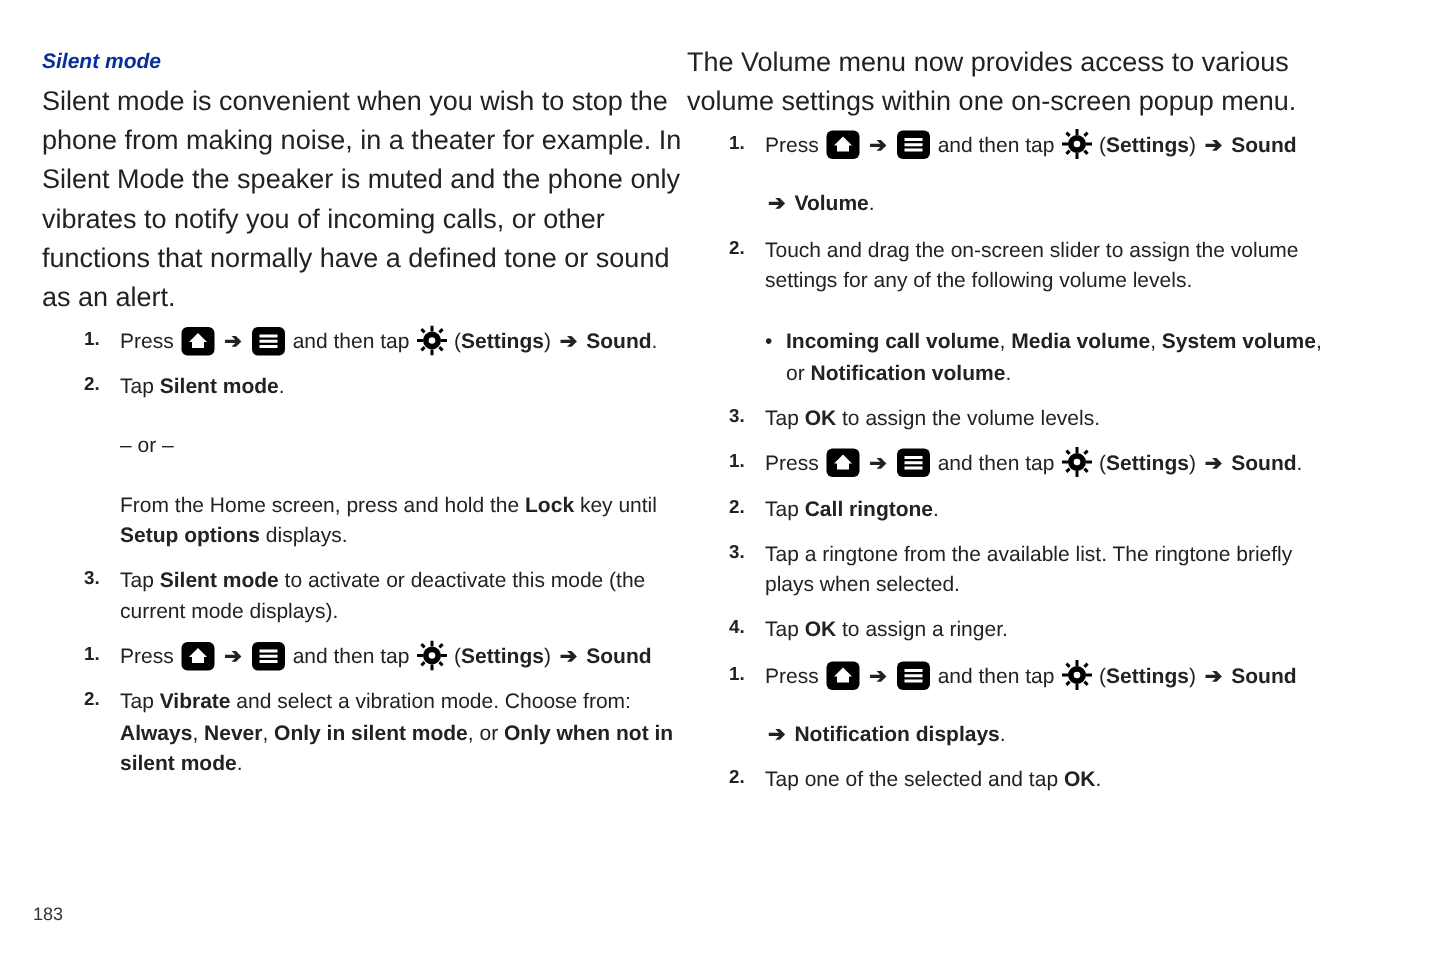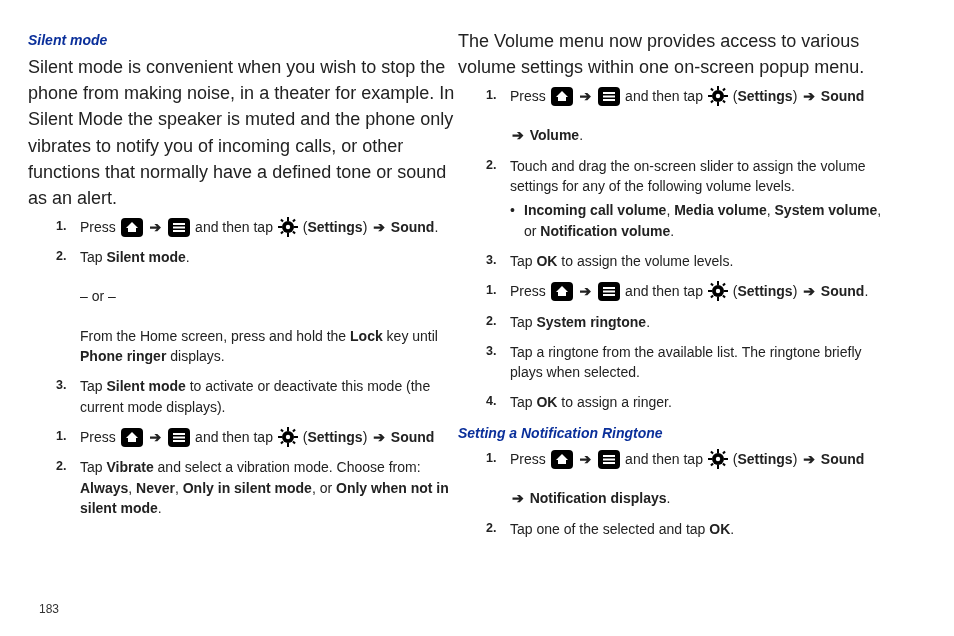--- a/index.html
+++ b/index.html
@@ -54,21 +54,21 @@
     font-weight: bold;
     font-size: 12.5px;
   }
   .sub {
     margin-top: 19px;
     margin-bottom: 4px;
   }
   .bullet-line {
     position: relative;
     padding-left: 14px;
-    margin-top: 4px;
+    margin-top: 21px;
   }
   .bullet-line::before {
     content: "•";
     position: absolute;
     left: 0;
     top: 0;
   }
   b { font-weight: bold; }
   .icon {
     display: inline-block;
@@ -112,21 +112,21 @@
     position: relative;
     margin: 0 1px;
   }
   .gear svg { display: block; }
   .arrow {
     font-weight: bold;
     margin: 0 2px;
   }
   .pagenum {
     position: absolute;
-    left: 39px;
+    left: 22px;
     bottom: 18px;
     font-size: 12px;
     color: #333;
   }
   .pagewrap { position: relative; width: 954px; height: 636px; }
 </style>
 </head>
 <body>
 
 <div class="pagewrap">
@@ -159,21 +159,21 @@
                 <circle cx="10" cy="10" r="2.2" fill="#fff"></circle>
               </svg></span>
         (<b>Settings</b>)
         <span class="arrow">➔</span>
         <b>Sound</b><span>.</span>
       </li>
       <li>
         <span>Tap </span><b>Silent mode</b><span>.</span>
         <div class="sub">– or –</div>
         <div class="sub">
-          <span>From the Home screen, press and hold the </span><b>Lock</b><span> key until </span><b>Phone ringer</b><span> displays.</span>
+          <span>From the Home screen, press and hold the </span><b>Lock</b><span> key until </span><b>Setup options</b><span> displays.</span>
         </div>
       </li>
       <li>
         <span>Tap </span><b>Silent mode</b><span> to activate or deactivate this mode (the current mode displays).</span>
       </li>
     </ol>
 
     <ol class="steps">
       <li>
         <span>Press</span>
@@ -267,31 +267,30 @@
                   <rect x="14.5" y="2.5" width="3" height="2" transform="rotate(-45 16 3.5)"></rect>
                   <rect x="2.5" y="14.5" width="3" height="2" transform="rotate(-45 4 15.5)"></rect>
                 </g>
                 <circle cx="10" cy="10" r="2.2" fill="#fff"></circle>
               </svg></span>
         (<b>Settings</b>)
         <span class="arrow">➔</span>
         <b>Sound</b><span>.</span>
       </li>
       <li>
-        <span>Tap </span><b>System ringtone</b><span>.</span>
+        <span>Tap </span><b>Call ringtone</b><span>.</span>
       </li>
       <li>
         <span>Tap a ringtone from the available list. The ringtone briefly plays when selected.</span>
       </li>
       <li>
         <span>Tap </span><b>OK</b><span> to assign a ringer.</span>
       </li>
     </ol>
 
-    <div class="h-blue">Setting a Notification Ringtone</div>
     <ol class="steps">
       <li>
         <span>Press</span>
         <span class="icon home"></span>
         <span class="arrow">➔</span>
         <span class="icon menu"></span>
         <span>and then tap</span>
         <span class="gear"><svg viewBox="0 0 20 20">
                 <g fill="#000">
                   <circle cx="10" cy="10" r="6"></circle>

